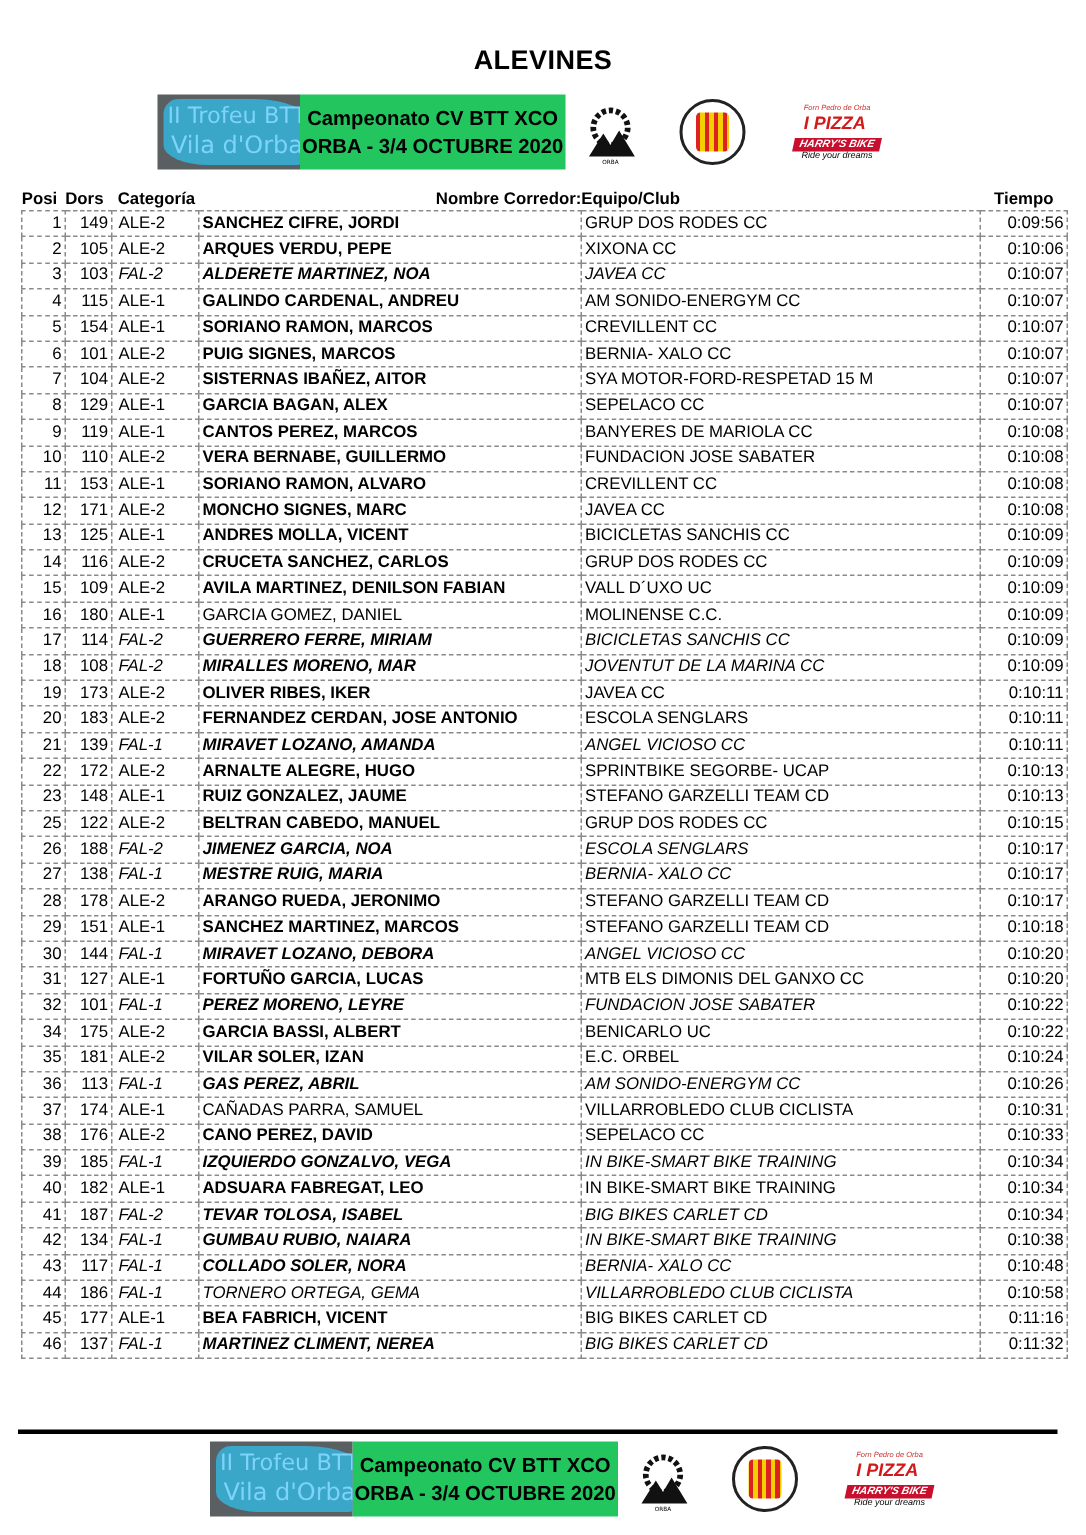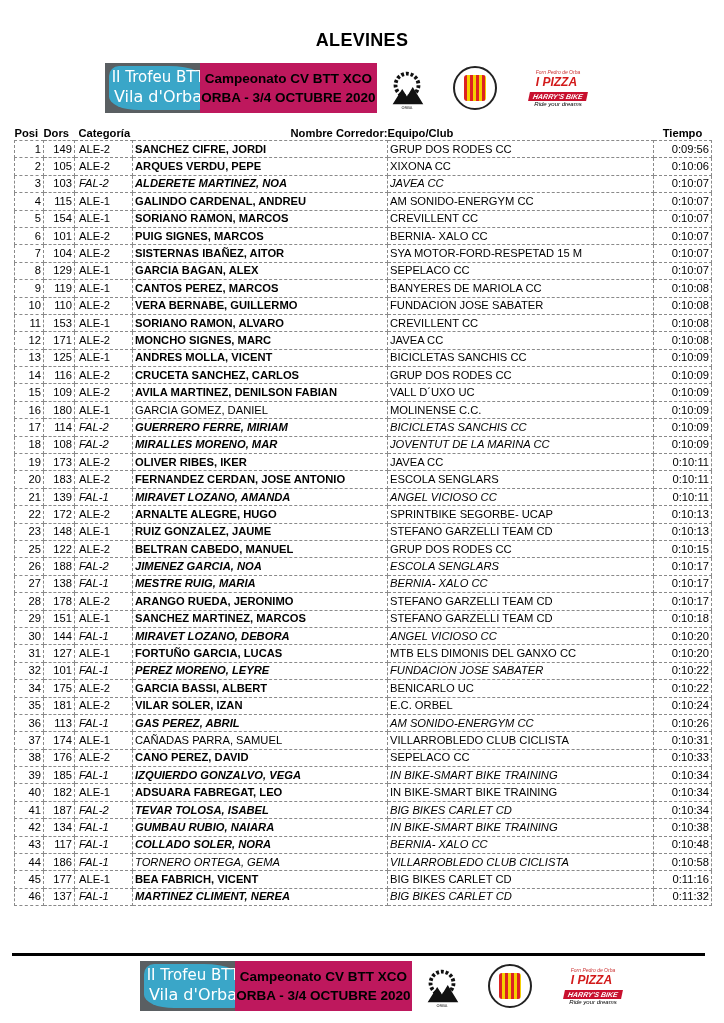--- a/index.html
+++ b/index.html
@@ -6,24 +6,24 @@
   body { width: 724px; height: 1023px; position: relative; overflow: hidden;
          font-family: "Liberation Sans", sans-serif; color: #000; }
   .title { position: absolute; top: 30px; left: 0; width: 724px; text-align: center;
            font-weight: bold; font-size: 18px; letter-spacing: 0.3px; }
   .banner { position: absolute; left: 105px; width: 490px; height: 50px; display: flex; align-items: center; }
   .banner.top { top: 63px; }
   .banner.bottom { top: 961px; left: 140px; }
   .trofeu { width: 106px; height: 50px; background: #5a5f62; position: relative; overflow: hidden; }
   .trofeu .blob { position: absolute; left: 4px; top: 3px; width: 100px; height: 44px; background: #3aa6c8;
                   border-radius: 10px 40% 12px 30%; }
-  .trofeu .t1, .trofeu .t2 { position: absolute; left: 0; width: 106px; text-align: center; color: #ffffff;
+  .trofeu .t1, .trofeu .t2 { position: absolute; left: 0; width: 106px; text-align: center; color: #7dd3fc;
                   font-family: "DejaVu Sans", sans-serif; font-size: 15px; line-height: 17px; }
   .trofeu .t1 { top: 6px; } .trofeu .t2 { top: 25px; font-size: 16px; }
-  .campeonato { width: 198px; height: 50px; background: #be185d; display: flex; flex-direction: column;
+  .campeonato { width: 198px; height: 50px; background: #22c55e; display: flex; flex-direction: column;
                 justify-content: center; align-items: center; font-weight: bold; font-size: 13.5px; line-height: 19px; }
   .logos { display: flex; align-items: center; margin-left: 8px; gap: 24px; }
   .logo-round { width: 44px; height: 44px; border-radius: 50%; border: 2px solid #222; box-sizing: border-box;
                 display: flex; align-items: center; justify-content: center; font-size: 6px; text-align: center; }
   .logo-club { border: none; }
   .logo-club svg { width: 46px; height: 46px; }
   .logo-cv { background: #fff; }
   .logo-cv .inner { width: 22px; height: 26px; background: repeating-linear-gradient(90deg,#d22 0 3px,#f4d000 3px 6px); border-radius: 3px; }
   .sponsors { display: flex; flex-direction: column; align-items: center; width: 74px; }
   .pizza { color: #d21a1a; font-weight: bold; font-size: 12px; font-style: italic; }

